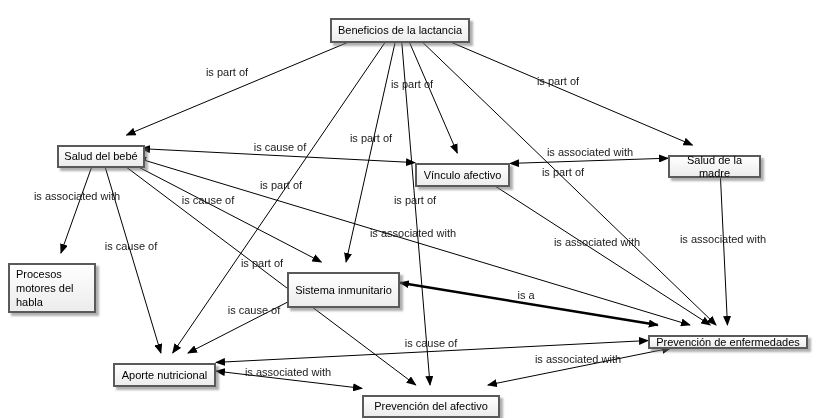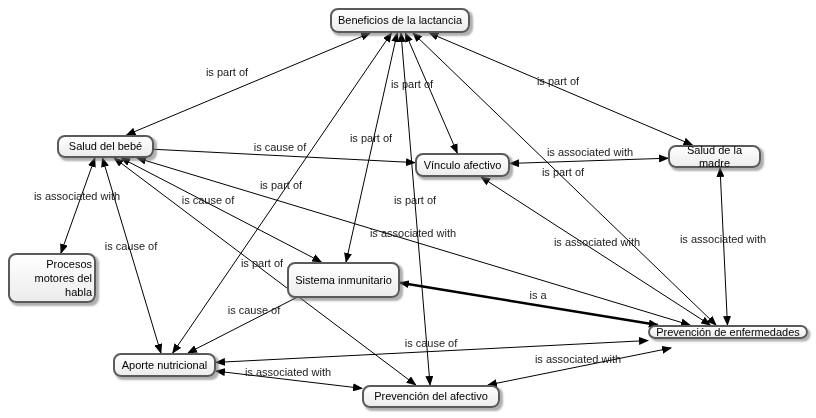--- a/index.html
+++ b/index.html
@@ -21,33 +21,34 @@
   }
   .node {
     position: absolute;
     box-sizing: border-box;
     display: flex;
     align-items: center;
     justify-content: center;
     text-align: center;
     background: linear-gradient(#ffffff, #ececec);
     border: 2px solid #5a5a5a;
-    border-radius: 8px;
+    border-radius: 0;
     box-shadow: 2.5px 2.5px 2px rgba(110,110,110,0.55);
     font-size: 11px;
     color: #000000;
     line-height: 13px;
     padding: 1px 2px;
     cursor: default;
     z-index: 2;
+    margin-top: 10px;
   }
   .node.multiline {
     justify-content: flex-start;
-    text-align: right;
-    padding-left: 18px;
+    text-align: left;
+    padding-left: 6px;
     line-height: 14px;
   }
   .edge-label {
     position: absolute;
     transform: translate(-50%, -50%);
     font-size: 11px;
     color: #1a1a1a;
     white-space: nowrap;
     z-index: 1;
     pointer-events: none;
@@ -97,31 +98,31 @@
       <div class="edge-label" style="left: 563px; top: 172px;">is part of</div>
       <div class="edge-label" style="left: 590px; top: 152px;">is associated with</div>
       <div class="edge-label" style="left: 280px; top: 147px;">is cause of</div>
       <div class="edge-label" style="left: 77px; top: 196px;">is associated with</div>
       <div class="edge-label" style="left: 131px; top: 246px;">is cause of</div>
       <div class="edge-label" style="left: 208px; top: 200px;">is cause of</div>
       <div class="edge-label" style="left: 262px; top: 263px;">is part of</div>
       <div class="edge-label" style="left: 413px; top: 233px;">is associated with</div>
       <div class="edge-label" style="left: 597px; top: 242px;">is associated with</div>
       <div class="edge-label" style="left: 723px; top: 239px;">is associated with</div>
-      <div class="edge-label" style="left: 526px; top: 295px; font-weight: normal; margin-left: 12px;">is a</div>
+      <div class="edge-label" style="left: 526px; top: 295px; font-weight: normal;">is a</div>
       <div class="edge-label" style="left: 254px; top: 310px;">is cause of</div>
       <div class="edge-label" style="left: 431px; top: 343px;">is cause of</div>
       <div class="edge-label" style="left: 288px; top: 372px;">is associated with</div>
       <div class="edge-label" style="left: 578px; top: 359px;">is associated with</div>
     </div>
   <div id="nodes-layer">
       <div class="node" style="left: 330px; top: 8px; width: 140px; height: 25px;">
         <span>Beneficios de la lactancia</span>
       </div>
-      <div class="node" style="left: 57px; top: 135px; width: 97px; height: 23px;">
+      <div class="node" style="left: 57px; top: 135px; width: 88px; height: 23px;">
         <span>Salud del bebé</span>
       </div>
       <div class="node" style="left: 415px; top: 153px; width: 95px; height: 24px;">
         <span>Vínculo afectivo</span>
       </div>
       <div class="node" style="left: 668px; top: 145px; width: 93px; height: 23px;">
         <span>Salud de la madre</span>
       </div>
       <div class="node multiline" style="left: 8px; top: 253px; width: 88px; height: 50px;">
         <span>Procesos motores del habla</span>

